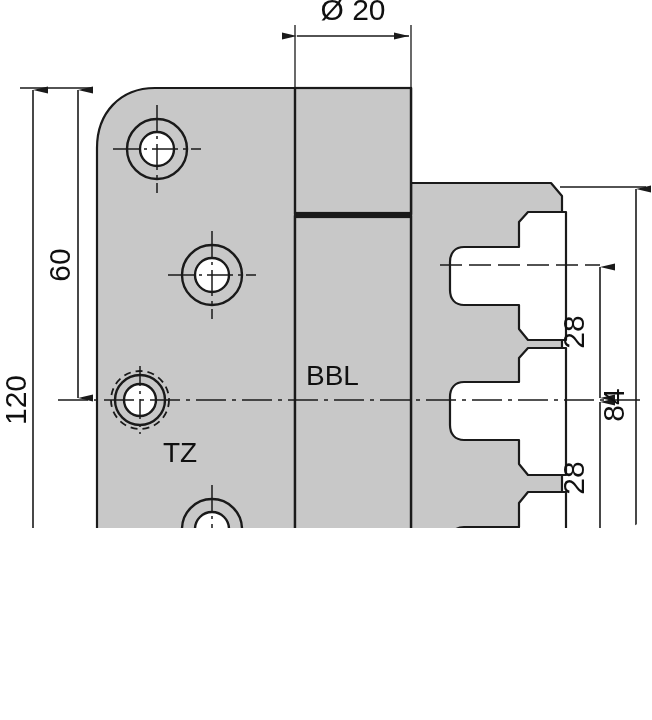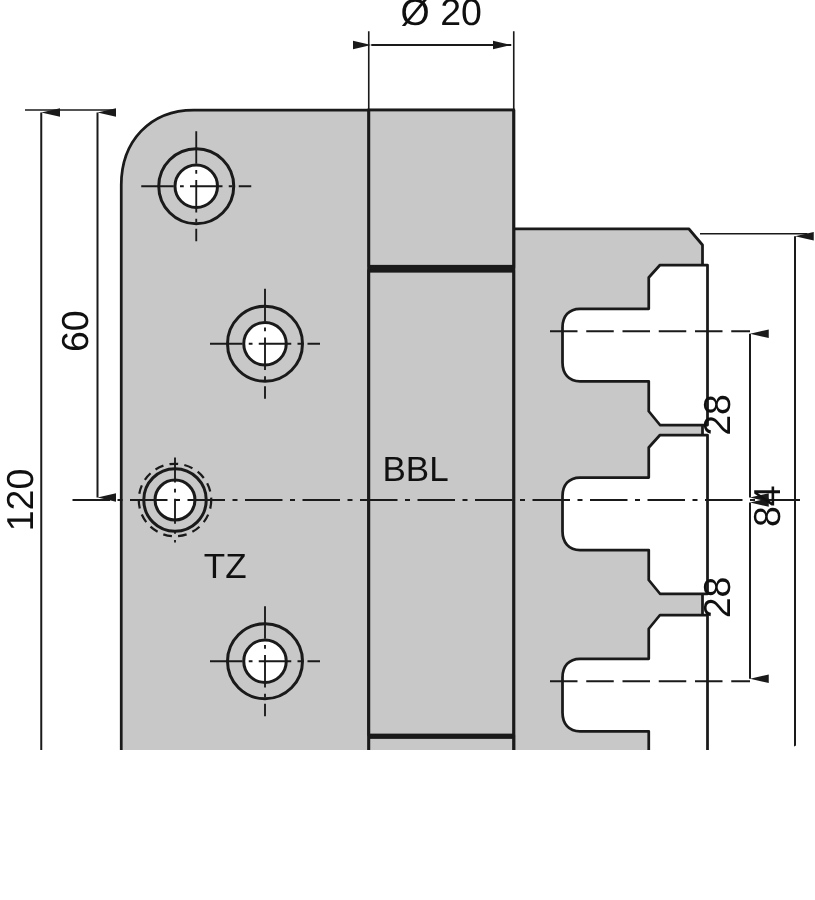--- a/index.html
+++ b/index.html
@@ -6,21 +6,21 @@
     margin: 0;
     padding: 0;
     background: #ffffff;
   }
   body {
     font-family: "Liberation Sans", sans-serif;
   }
   #drawing-root {
     position: relative;
     width: 652px;
-    height: 600px;
+    height: 528px;
     background: #ffffff;
     overflow: hidden;
     border-radius: 29px;
   }
   svg.drawing-canvas {
     display: block;
     width: 652px;
     height: 720px;
   }
   text.dim-label {

